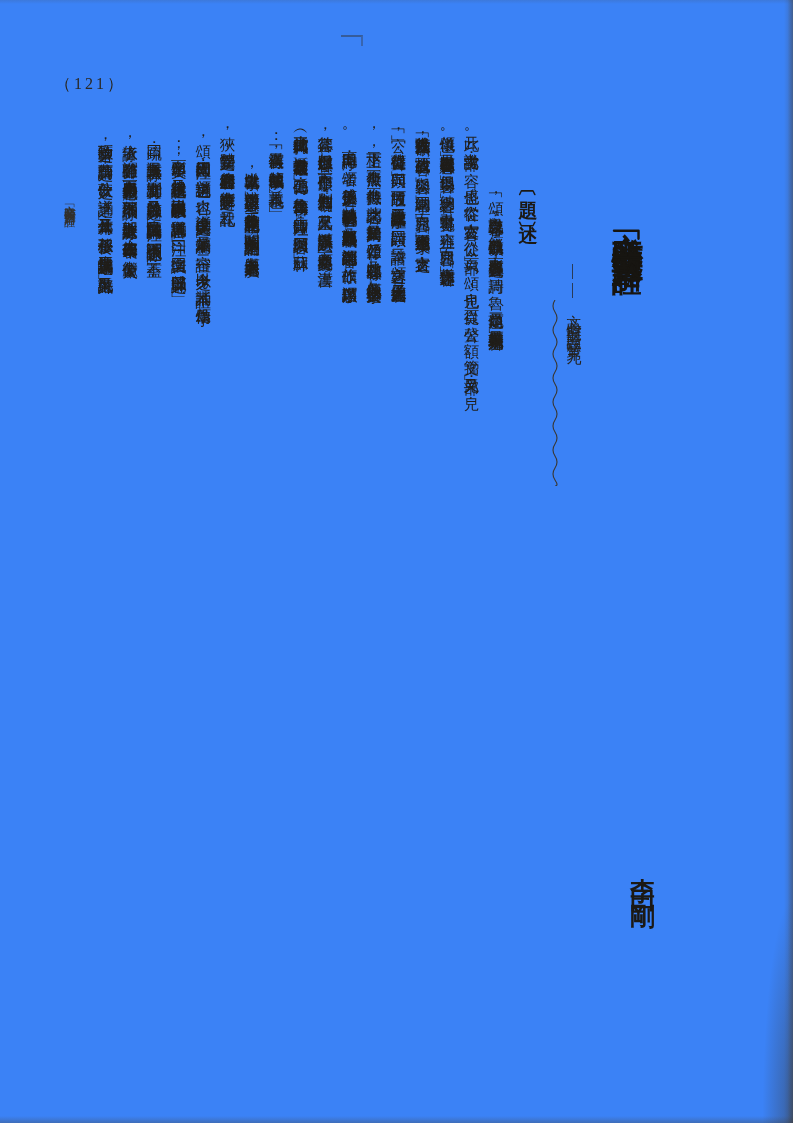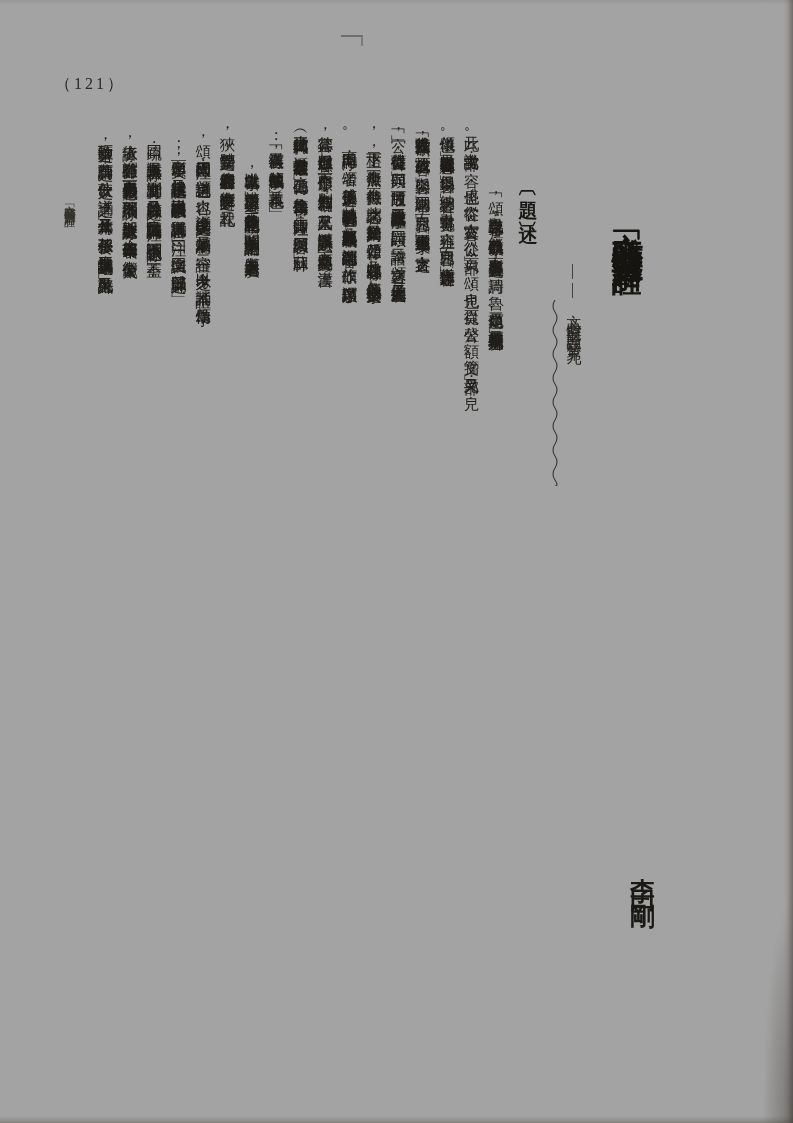--- a/index.html
+++ b/index.html
@@ -1,19 +1,19 @@
 <!DOCTYPE html>
 <html><head>
 <meta charset="utf-8">
 <style>
   html,body{margin:0;padding:0;}
   .page{
     position:relative;
     width:793px;height:1123px;
-    background:#a3a3a3;
+    background:#3b82f6;
     color:#1e1c18;
     font-family:"Liberation Serif","DejaVu Serif",serif;
     overflow:hidden;
   }
   
   .pagenum-top{
     position:absolute;left:55px;top:74px;
     font-size:16px;letter-spacing:3px;color:#2a2824;
   }
   

